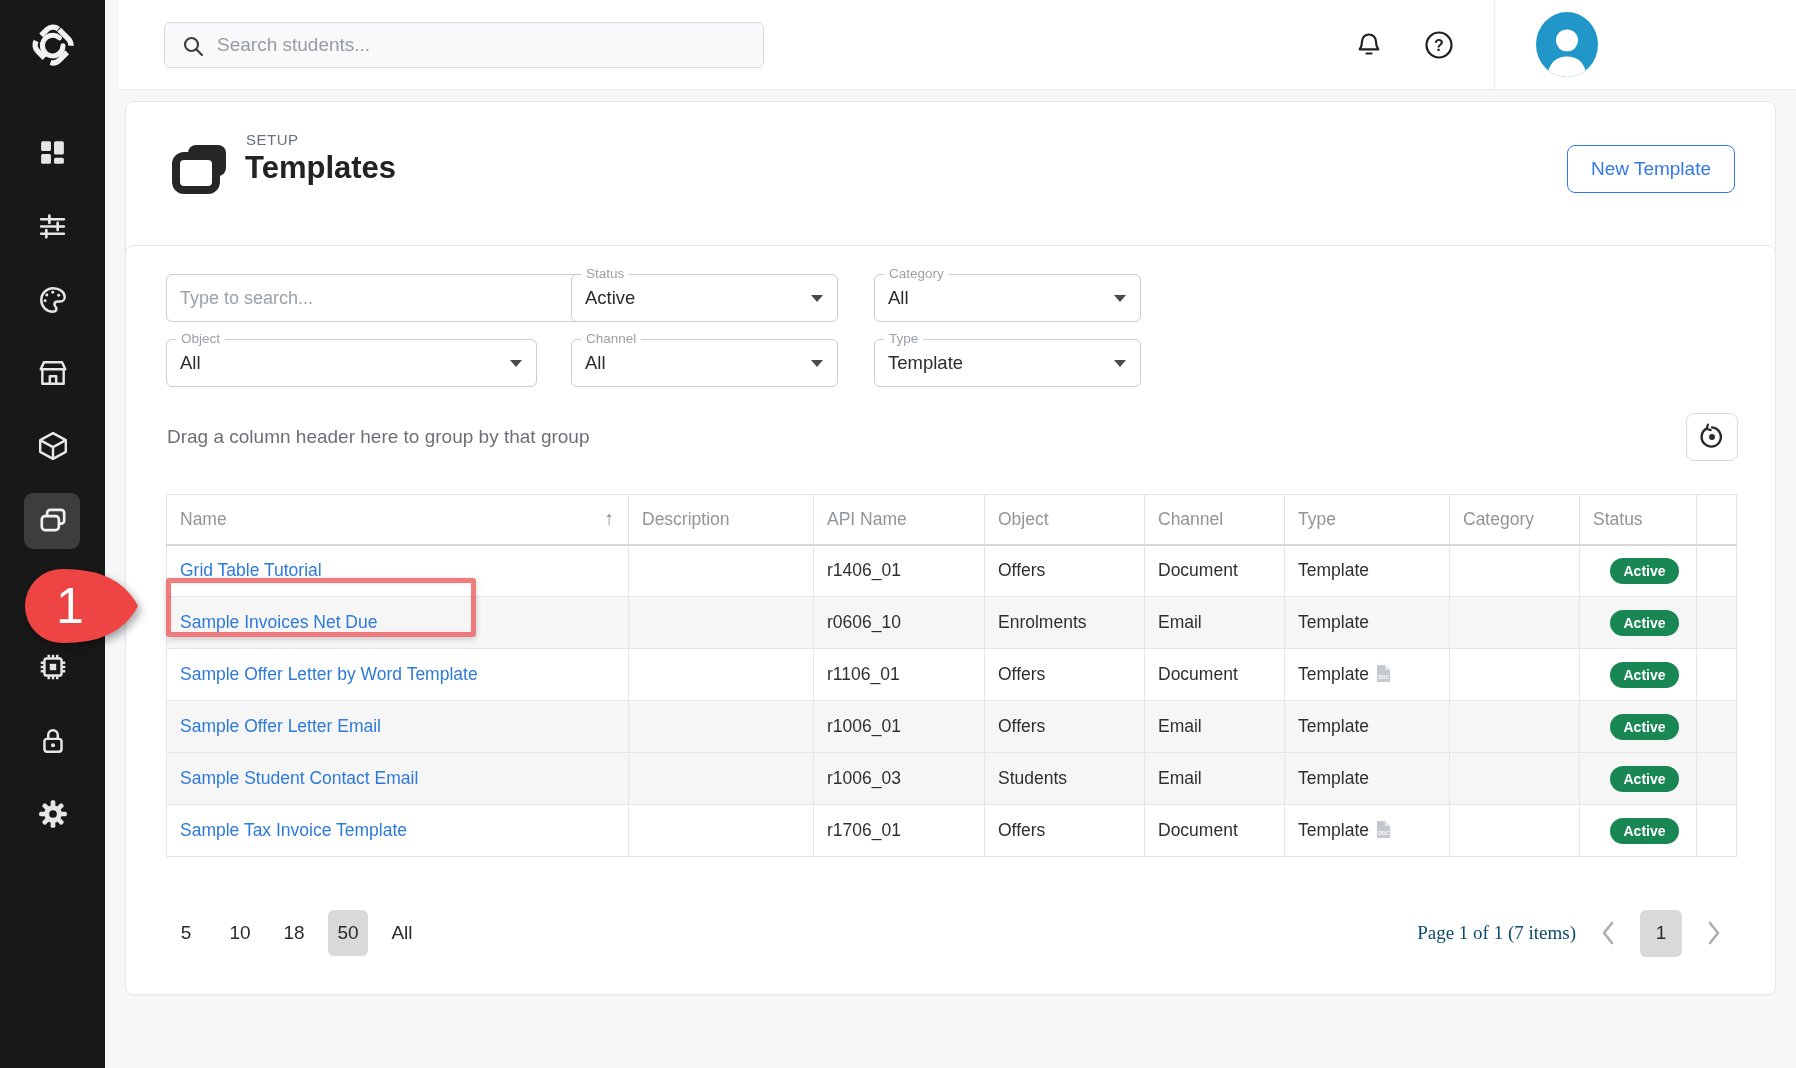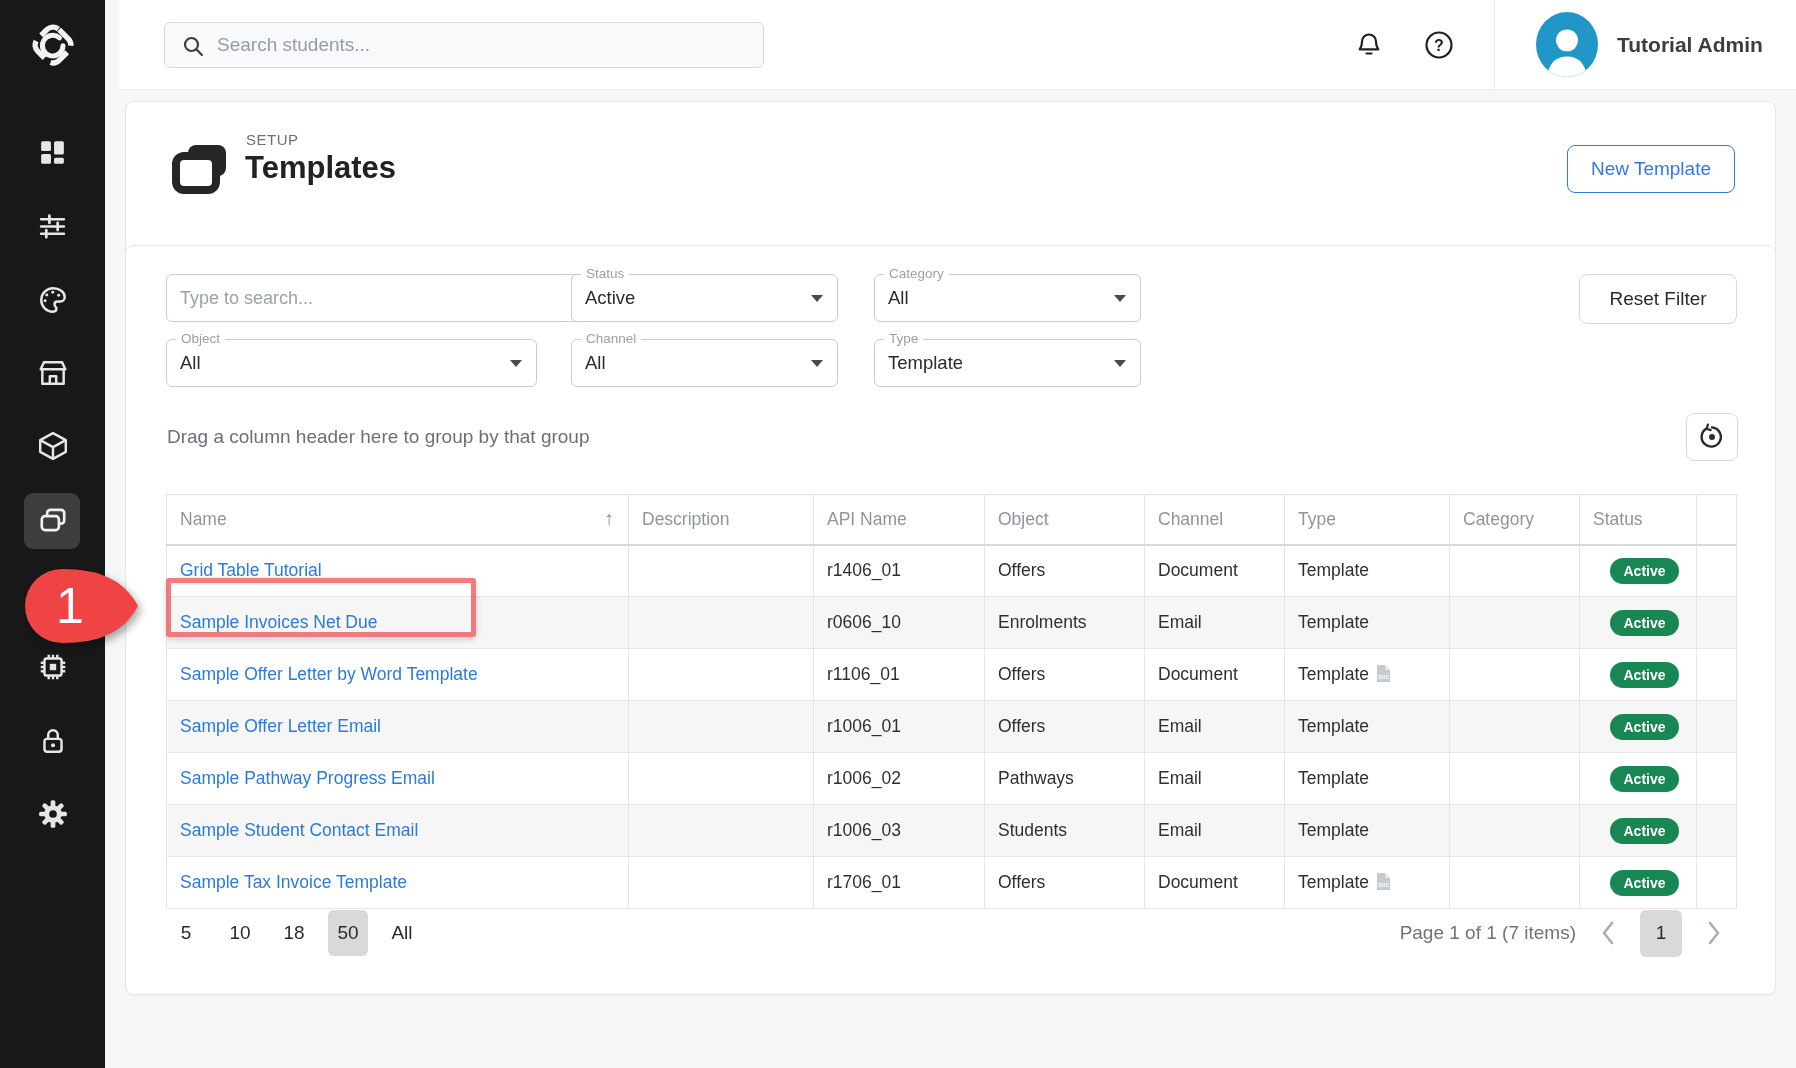--- a/index.html
+++ b/index.html
@@ -55,21 +55,21 @@
   .sort-arrow { position:absolute; right:14px; top:13px; font-size:19px; color:#8a8f94; }
   td.status-cell { text-align:center; padding:0; }
   .badge { display:inline-block; background:#198754; color:#fff; font-size:14px; font-weight:700; padding:6px 13px; border-radius:15px; line-height:1; }
   .doc-ic { vertical-align:-3px; margin-left:7px; }
   
   .pager { position:absolute; left:40px; top:663px; width:1570px; height:48px; display:flex; align-items:center; justify-content:space-between; }
   .sizes { display:flex; align-items:center; gap:14px; }
   .size-item { min-width:40px; height:46px; display:flex; align-items:center; justify-content:center; font-size:19px; color:#2b2b2b; border-radius:6px; cursor:pointer; }
   .size-item.active { background:#d9d9d9; }
   .pager-right { display:flex; align-items:center; gap:24px; margin-right:14px; }
-  .pager-summary { font-size:19px; color:#737373; }
+  .pager-summary { font-size:19px; color:#0c4a6e;font-family:Liberation Serif, serif; }
   .page-num { width:42px; height:47px; background:#d9d9d9; border-radius:6px; display:flex; align-items:center; justify-content:center; font-size:19px; color:#2b2b2b; cursor:pointer; }
   .chev { cursor:pointer; display:flex; align-items:center; }
   
   .hl-box { position:absolute; left:166px; top:578px; width:310px; height:59px; border:5px solid rgba(233,73,78,0.72); border-radius:3px; box-shadow:0 2px 6px rgba(0,0,0,0.18), inset 0 1px 3px rgba(0,0,0,0.08); z-index:20; pointer-events:none; }
   .step-pin { position:absolute; left:20px; top:566px; width:126px; height:84px; z-index:21; filter:drop-shadow(3px 4px 4px rgba(0,0,0,0.35)); }
   .step-pin text { font-family:"Liberation Sans",sans-serif; }
 </style>
 </head>
 <body>
 
@@ -172,21 +172,20 @@
       <text x="16" y="21.5" text-anchor="middle" font-size="16" font-weight="bold" fill="#1f1f1f" font-family="Liberation Sans, sans-serif">?</text>
     </svg>
   </div>
   <div class="topbar-divider"></div>
   <div class="avatar">
     <svg width="62" height="58" viewBox="0 0 40 38">
       <circle cx="20" cy="14" r="7.2" fill="#fff"></circle>
       <path d="M7 38c1-9.5 6-13.5 13-13.5s12 4 13 13.5z" fill="#fff"></path>
     </svg>
   </div>
-  <div class="user-name">Tutorial Admin</div>
 </div>
 
 <div class="card card-header">
   <svg class="ph-icon" width="60" height="54" viewBox="0 0 60 54">
     <rect x="17" y="3" width="38" height="31" rx="8" fill="#262626"></rect>
     <rect x="5" y="14" width="40" height="34" rx="8" fill="#fff" stroke="#262626" stroke-width="8"></rect>
   </svg>
   <div class="ph-eyebrow">SETUP</div>
   <div class="ph-title">Templates</div>
   <button class="btn-primary-outline">New Template</button>
@@ -200,21 +199,20 @@
   <div class="select-box" style="left:445px; top:28px; width:267px;">
     <span class="flabel">Status</span>
     <span class="fvalue">Active</span>
     <span class="caret"></span>
   </div>
   <div class="select-box" style="left:748px; top:28px; width:267px;">
     <span class="flabel">Category</span>
     <span class="fvalue">All</span>
     <span class="caret"></span>
   </div>
-  <button class="btn-plain" style="left:1453px; top:28px; width:158px; height:50px;">Reset Filter</button>
 
   <div class="select-box" style="left:40px; top:93px; width:371px;">
     <span class="flabel">Object</span>
     <span class="fvalue">All</span>
     <span class="caret"></span>
   </div>
   <div class="select-box" style="left:445px; top:93px; width:267px;">
     <span class="flabel">Channel</span>
     <span class="fvalue">All</span>
     <span class="caret"></span>
@@ -308,31 +306,20 @@
         <td></td>
         <td>r1006_01</td>
         <td>Offers</td>
         <td>Email</td>
         <td>Template</td>
         <td></td>
         <td class="status-cell"><span class="badge">Active</span></td>
         <td></td>
       </tr>
 
-      <tr>
-        <td><a>Sample Pathway Progress Email</a></td>
-        <td></td>
-        <td>r1006_02</td>
-        <td>Pathways</td>
-        <td>Email</td>
-        <td>Template</td>
-        <td></td>
-        <td class="status-cell"><span class="badge">Active</span></td>
-        <td></td>
-      </tr>
 
       <tr class="striped">
         <td><a>Sample Student Contact Email</a></td>
         <td></td>
         <td>r1006_03</td>
         <td>Students</td>
         <td>Email</td>
         <td>Template</td>
         <td></td>
         <td class="status-cell"><span class="badge">Active</span></td>

